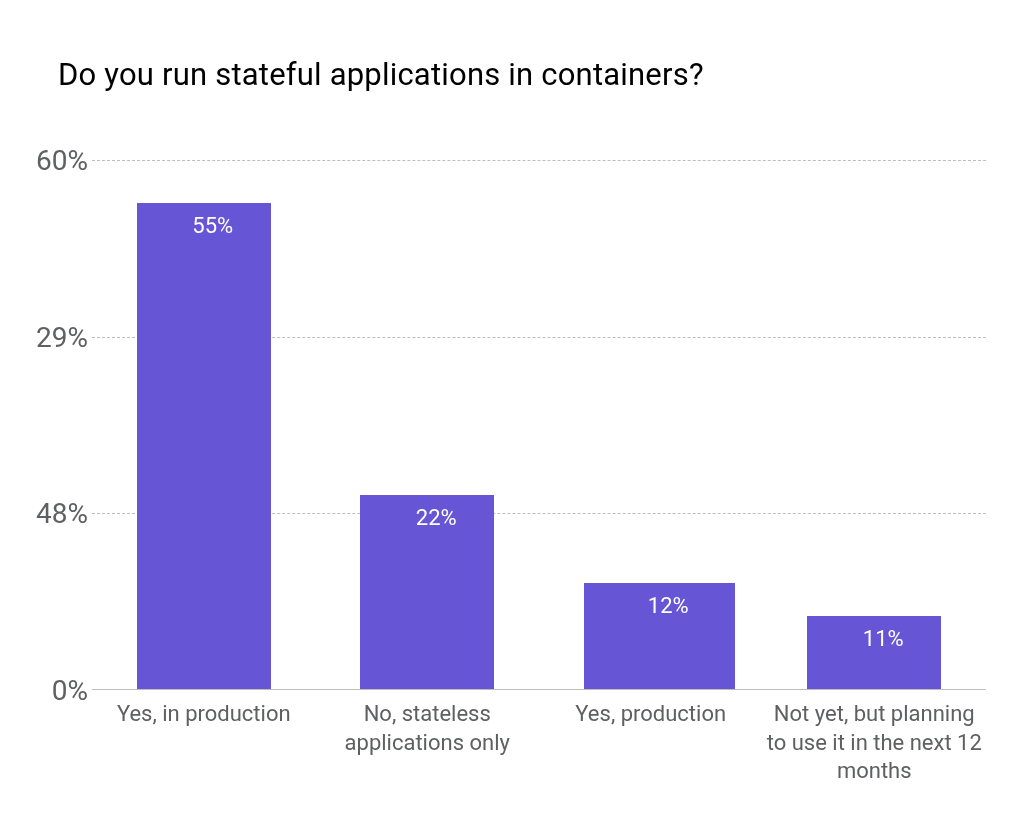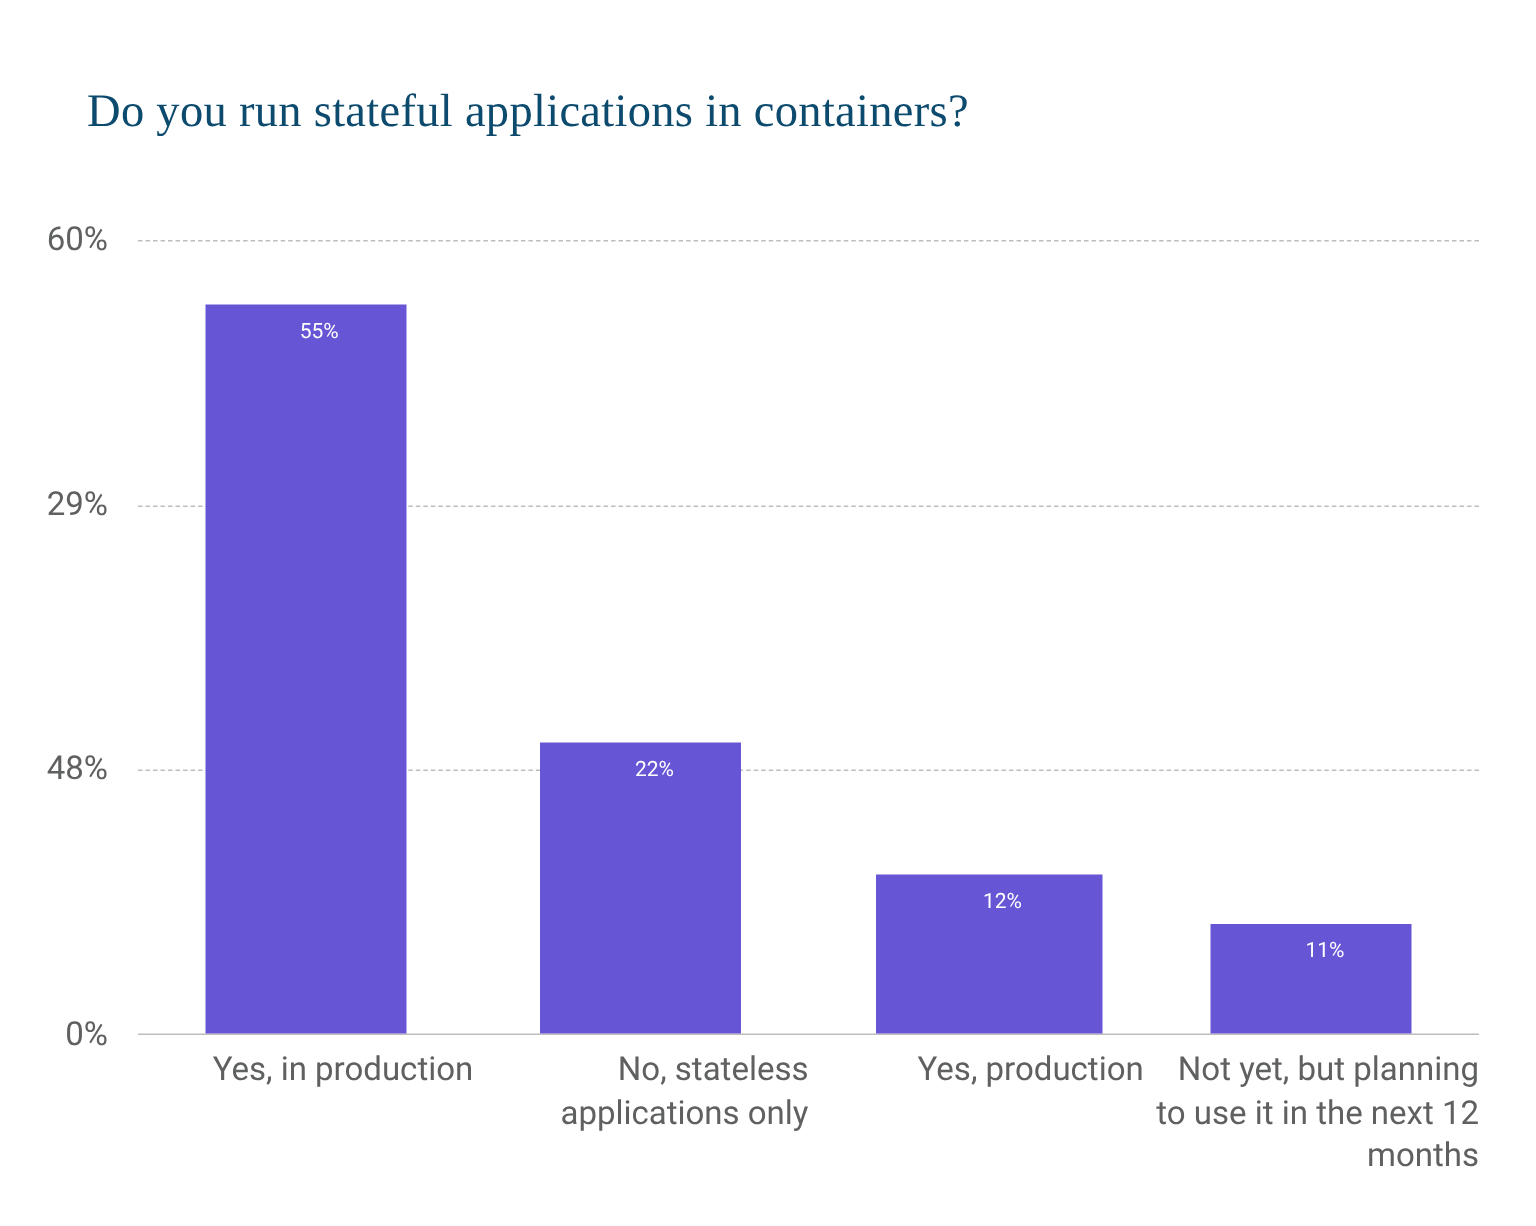--- a/index.html
+++ b/index.html
@@ -13,66 +13,65 @@
     position: relative;
     width: 1024px;
     height: 817px;
   }
   .title {
     position: absolute;
     left: 58px;
     top: 56px;
     font-size: 31px;
     font-weight: 400;
-    color: #0c4a6e;
+    color: #000000;
     letter-spacing: 0.2px;
-    font-family: Liberation Serif, serif;
   }
   .plot {
     position: absolute;
     left: 92px;
     top: 160px;
     width: 894px;   
     height: 530px;  
     border-bottom: 1px solid #bdbdbd;
   }
   .gridline {
     position: absolute;
     left: 0; width: 100%;
     border-top: 1px dashed #bdbdbd;
     height: 0;
   }
   .ytick {
     position: absolute;
     right: 100%;
-    margin-right: 20px;
+    margin-right: 4px;
     transform: translateY(-50%);
-    font-size: 22px;
+    font-size: 28px;
     color: #5f6061;
     white-space: nowrap;
   }
   .bar {
     position: absolute;
     bottom: 0;
     background: #6656d5;
   }
   .bar-label {
     position: absolute;
     top: 10px;
     left: 18px; right: 0;
     text-align: center;
     color: #ffffff;
-    font-size: 14px;
+    font-size: 22px;
   }
   .xtick {
     position: absolute;
     top: 540px; 
     font-size: 22px;
     color: #5f6061;
-    text-align: right;
+    text-align: center;
     line-height: 1.3;
   }
 </style>
 </head>
 <body>
 
 <div class="canvas">
 
   <div class="title">Do you run stateful applications in containers?</div>
 

